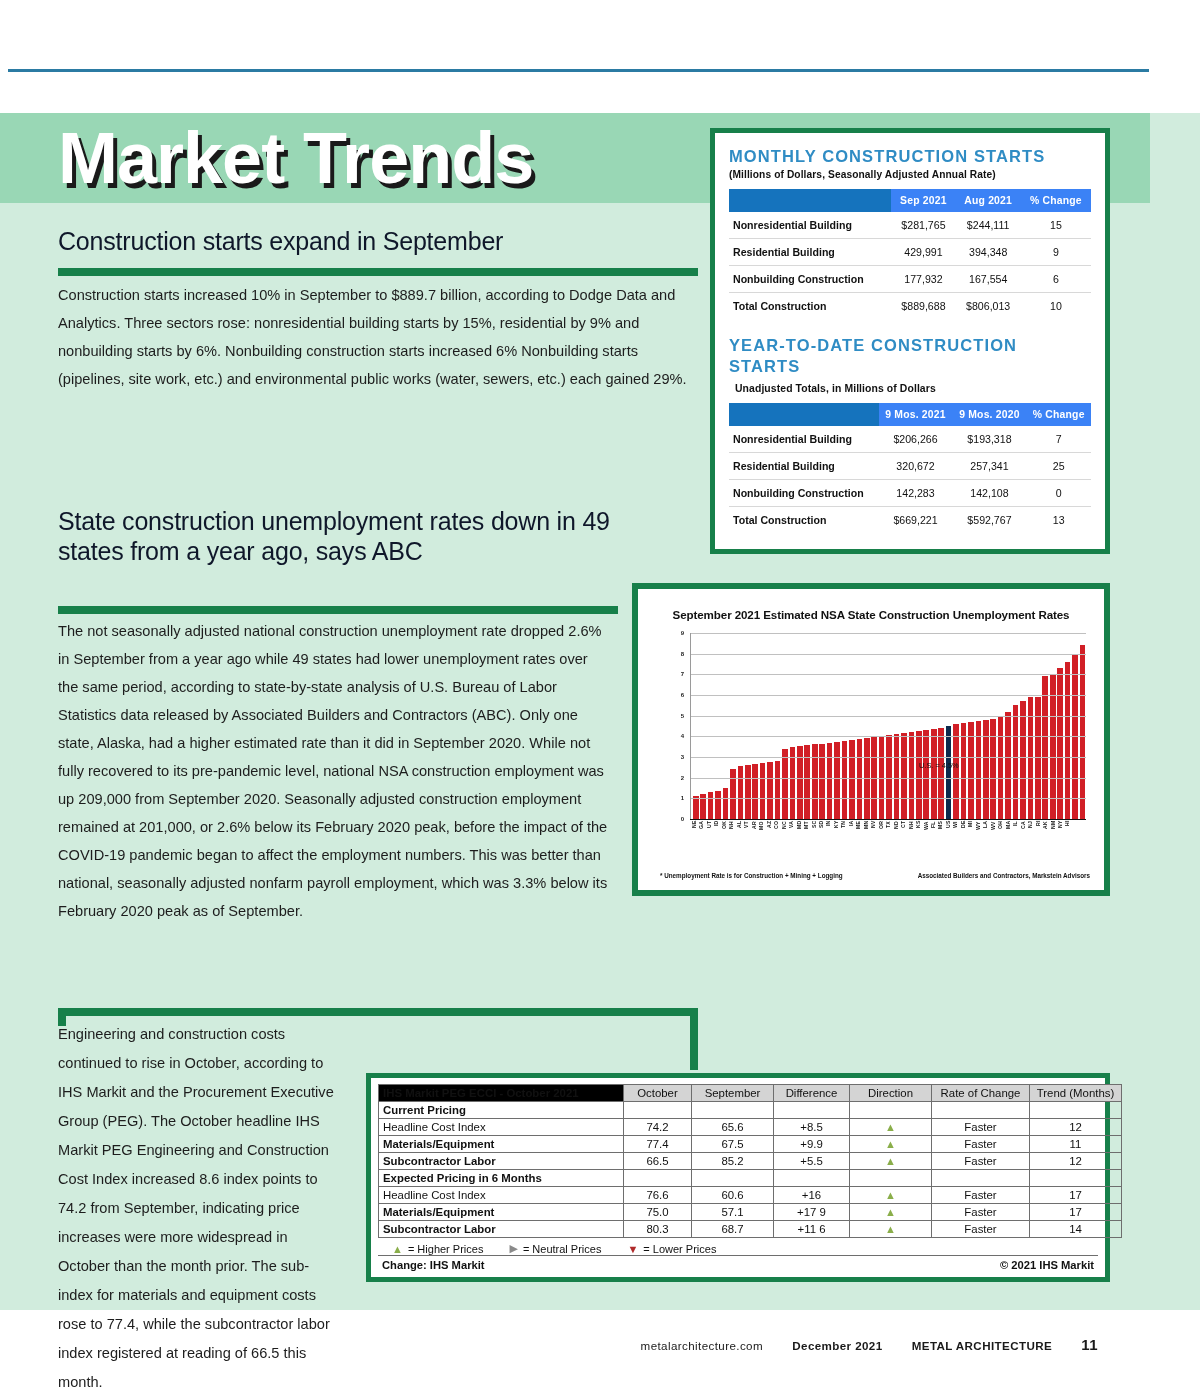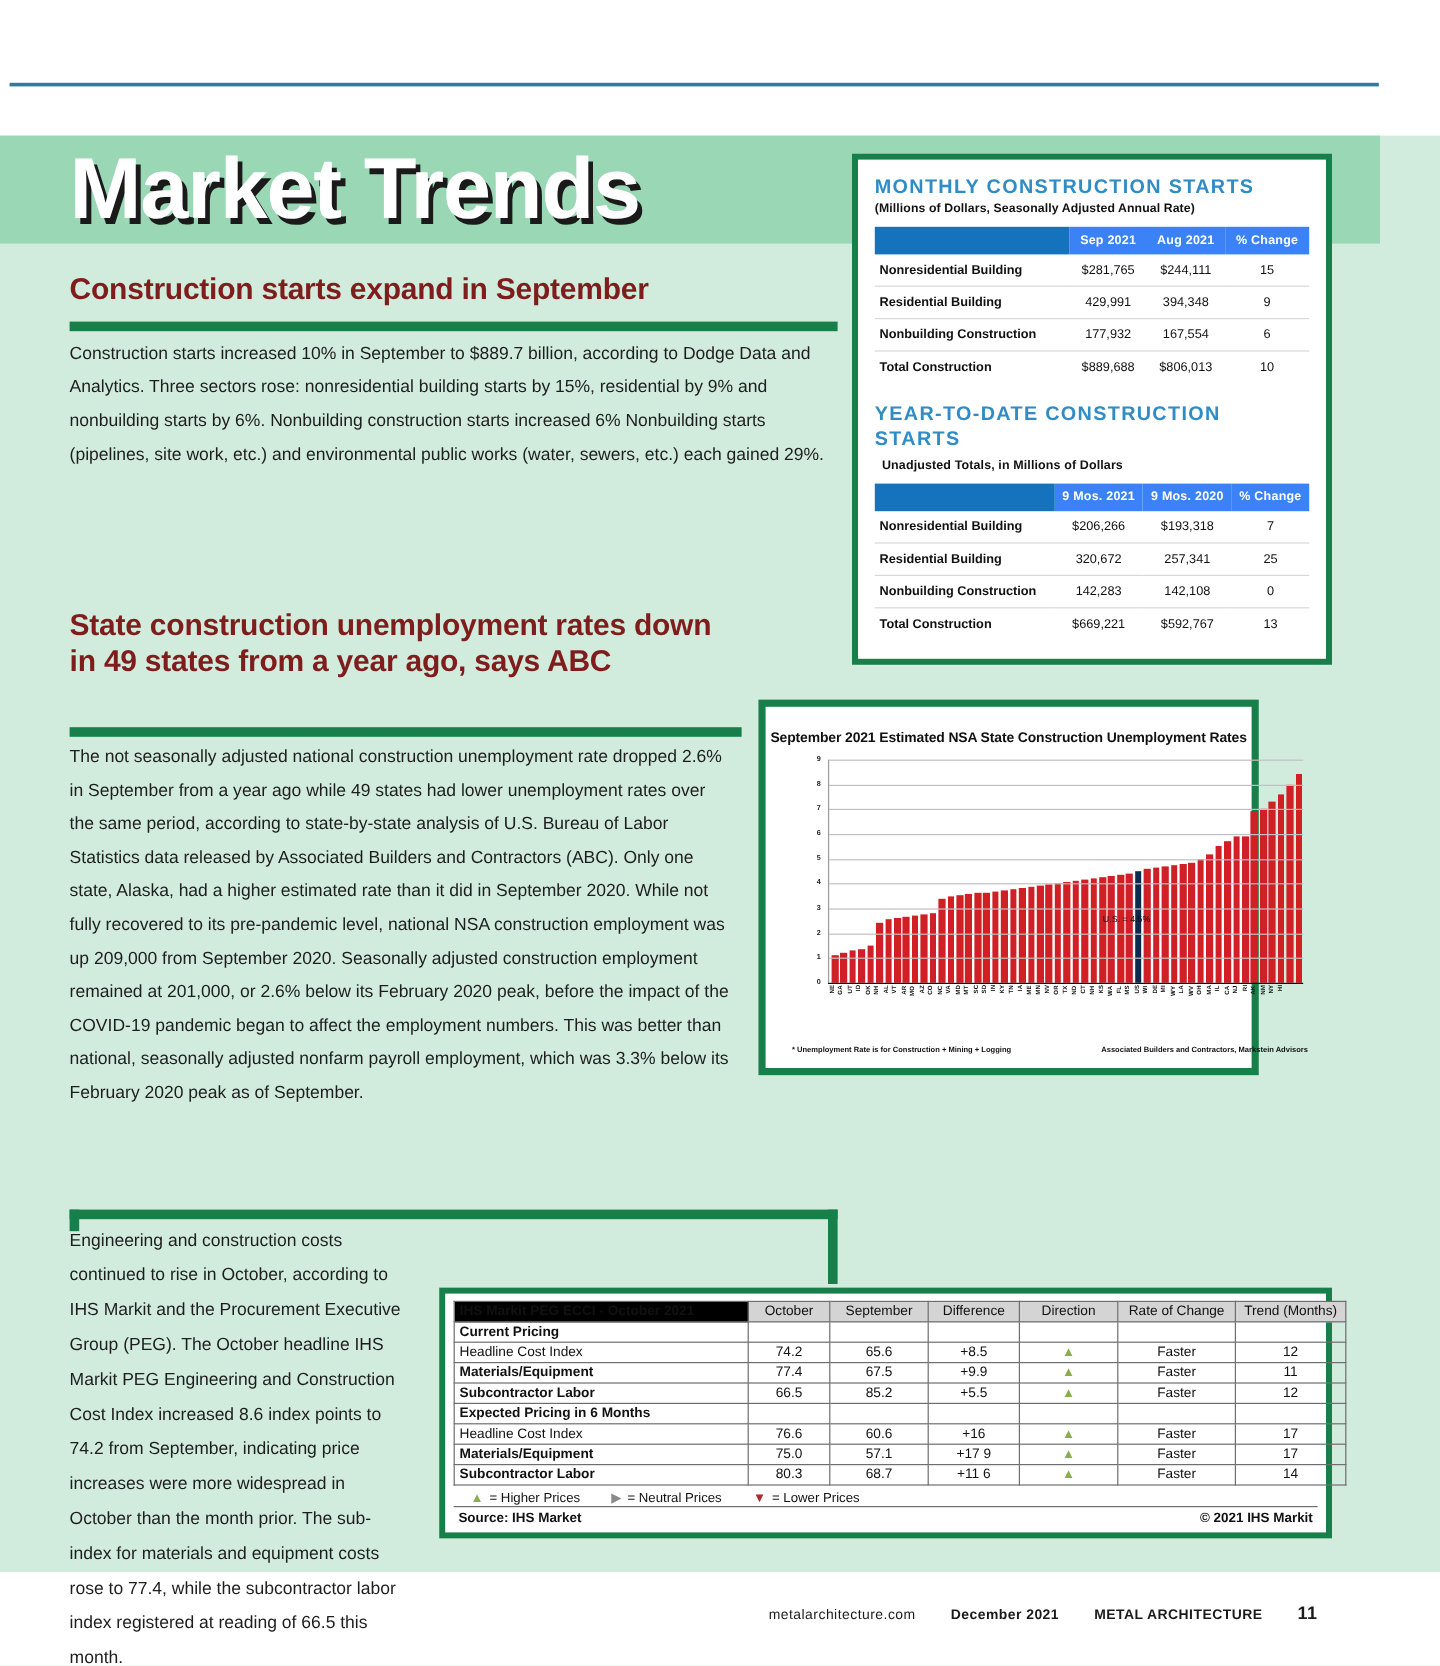--- a/index.html
+++ b/index.html
@@ -27,21 +27,21 @@
     color:#ffffff;
     font-family:"Liberation Sans", sans-serif;
     text-shadow:4px 5px 0 #1a1a1a;
     line-height:90px;
     white-space:nowrap;
   }
 
   
   .sec-head{
     position:absolute;
-    color:#7f1d1d;font-weight:bold;
+    color:#0f172a;font-weight:normal;
     font-size:25px;line-height:30px;
     font-family:"Liberation Sans", sans-serif;
     letter-spacing:-0.2px;
   }
   .sec-rule{position:absolute;background:#17804a;}
 
   
   .body-copy{
     position:absolute;
     font-size:14.6px;line-height:28px;color:#1d1d1d;
@@ -73,21 +73,21 @@
   table.dodge td{
     padding:7px 4px;color:#111;text-align:center;font-size:10.6px;
     border-bottom:1px solid #d8d8d8;
   }
   table.dodge td.lbl{text-align:left;font-weight:bold;padding-left:4px;}
   table.dodge tr.total td{border-top:1.5px solid #6b6b6b;border-bottom:none;font-weight:bold;}
   table.dodge tr.total td.num{font-weight:normal;}
 
   
   .abc-panel{
-    position:absolute;left:632px;top:583px;width:417px;height:313px;
+    position:absolute;left:632px;top:583px;width:478px;height:313px;
     background:#ffffff;border:6px solid #17804a;box-sizing:border-box;
   }
   .abc-title{
     text-align:center;font-size:11.6px;font-weight:bold;color:#111;
     margin-top:19px;letter-spacing:-0.1px;
   }
   .chart-area{position:absolute;left:36px;top:44px;width:412px;height:206px;}
   .plot{position:absolute;left:16px;top:0;width:396px;height:186px;border-left:1px solid #9a9a9a;box-sizing:border-box;}
   .gridline{position:absolute;left:0;width:100%;height:1px;background:#c0c0c0;}
   .ytick{position:absolute;right:402px;font-size:6px;color:#222;font-weight:bold;transform:translateY(-50%);}
@@ -490,21 +490,21 @@
             <span style="color:#8a8a8a">▶</span>
             <span>= Neutral Prices</span>
           </div>
           <div class="legend-item">
             <span style="color:#b02a2a">▼</span>
             <span>= Lower Prices</span>
           </div>
         </div>
     </div>
     <div class="src-row">
-      <span>Source: IHS Market</span>
+      <span>Change: IHS Markit</span>
       <span>© 2021 IHS Markit</span>
     </div>
   </div>
 
   <div class="footer">
     <span class="site">metalarchitecture.com</span>
     <span>December 2021</span>
     <span>METAL ARCHITECTURE</span>
     <span class="pg">11</span>
   </div>

